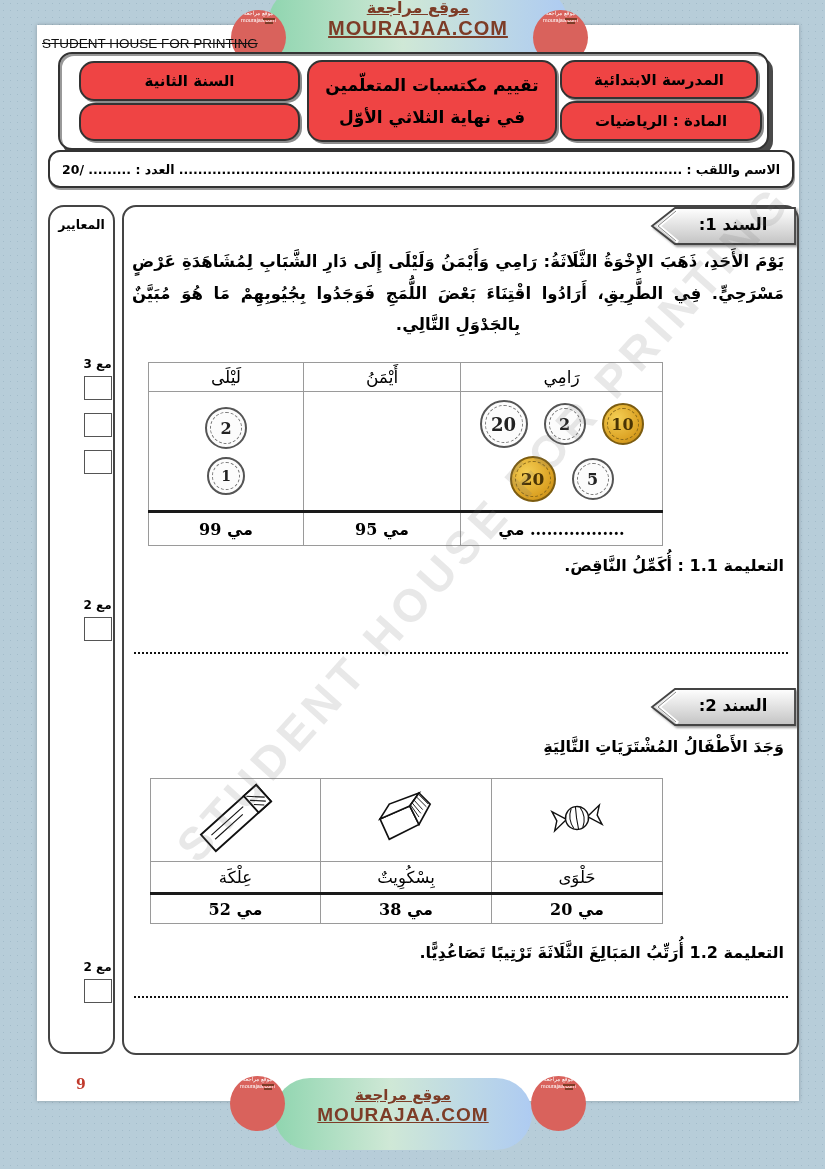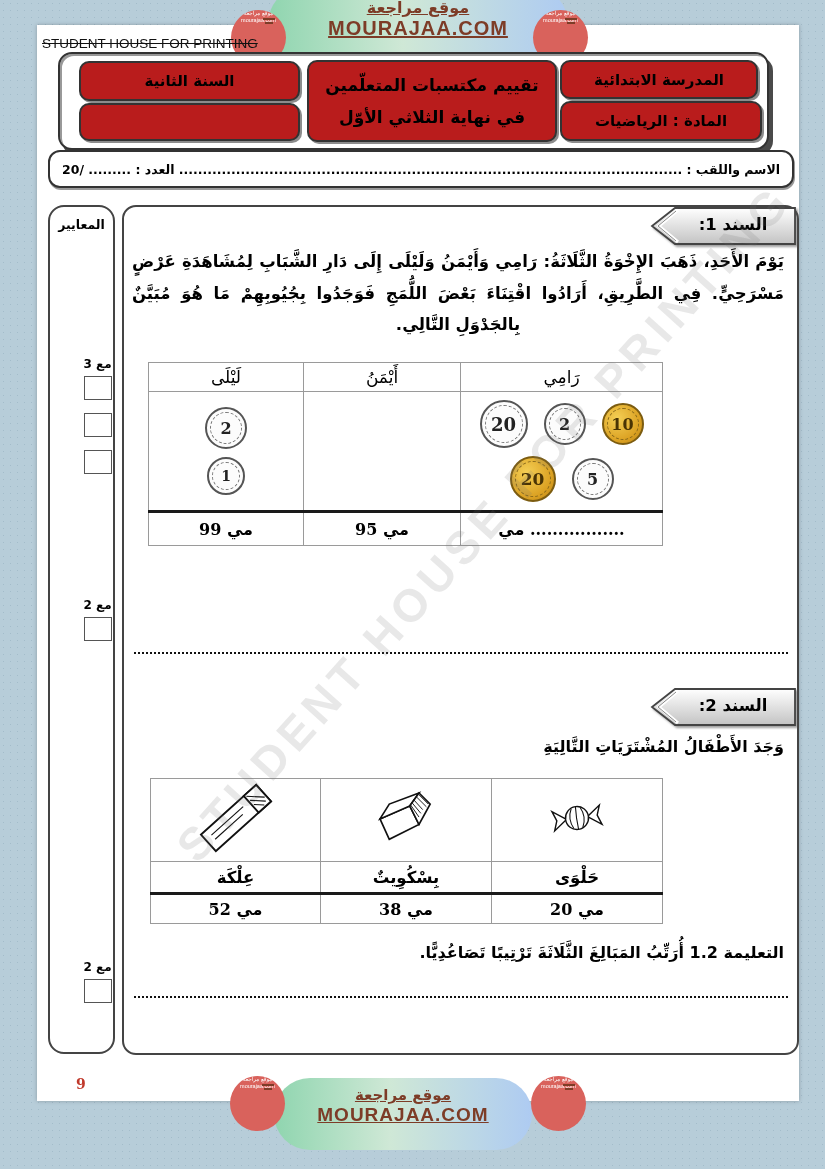--- a/index.html
+++ b/index.html
@@ -28,21 +28,21 @@
              margin:6px auto 1px auto;position:relative;}
   .badge .yc::before{content:"";position:absolute;left:4px;top:8px;width:12px;height:2px;background:#7d3c27;}
   .badge .yc::after{content:"";position:absolute;left:6px;top:12px;width:8px;height:2px;background:#7d3c27;}
   .badge .bt{display:block;color:#fff;font-size:5.5px;line-height:6.5px;}
   .badge .bt2{display:block;color:#fff;font-size:5.5px;line-height:6.5px;font-family:"Liberation Sans",sans-serif;}
   
   .print-house{position:absolute;left:42px;top:36px;font-family:"Liberation Sans",sans-serif;
                font-size:13.5px;color:#111;text-decoration:line-through;z-index:1;}
   .hdr-frame{position:absolute;left:58px;top:52px;width:707px;height:94px;background:#fff;
              border:2px solid #333;border-radius:14px;box-shadow:4px 5px 0 #4a4a4a, 2px 2px 0 #999 inset;}
-  .hbox{position:absolute;background:#b91c1c;border:2px solid #333;border-radius:10px;
+  .hbox{position:absolute;background:#ef4444;border:2px solid #333;border-radius:15px;
         box-shadow:2px 2px 0 #8c8c8c;display:flex;align-items:center;justify-content:center;
         font-weight:bold;font-size:15px;color:#000;direction:rtl;}
   .hbox-year{left:19px;top:7px;width:217px;height:36px;}
   .hbox-empty{left:19px;top:49px;width:217px;height:34px;}
   .hbox-title{left:247px;top:6px;width:246px;height:78px;flex-direction:column;font-size:17px;line-height:1.9;}
   .hbox-school{left:500px;top:6px;width:194px;height:35px;}
   .hbox-subject{left:500px;top:47px;width:198px;height:36px;}
   .name-bar{position:absolute;left:48px;top:150px;width:746px;height:38px;border:2px solid #333;
             border-radius:12px;box-shadow:1px 2px 0 #999;background:#fff;direction:rtl;
             display:flex;align-items:center;padding:0 12px;box-sizing:border-box;
@@ -95,21 +95,21 @@
   .coin-row{display:flex;justify-content:center;align-items:center;gap:16px;direction:ltr;}
   .coin{border-radius:50%;border:2px solid #555;background:#fcfcfc;position:relative;
         display:flex;align-items:center;justify-content:center;font-weight:bold;
         font-family:"DejaVu Serif","DejaVu Sans",serif;color:#222;box-sizing:border-box;}
   .coin::before{content:"";position:absolute;inset:3px;border-radius:50%;border:1.5px dashed #777;}
   .coin.gold{background:radial-gradient(circle at 35% 35%, #f4cf55, #dba122 65%, #b67f12);
              border-color:#7c5c10;color:#4a3404;}
   .coin.gold::before{border-color:#8a6a1a;}
   .purch-table{left:150px;top:778px;width:512px;}
   .purch-table td.img-cell{height:74px;text-align:center;vertical-align:middle;}
-  .purch-table td.label-cell{height:30px;text-align:center;font-weight:bold;font-size:16.5px;
+  .purch-table td.label-cell{height:30px;text-align:center;font-weight:normal;font-size:16.5px;
         direction:rtl;border-bottom:3px solid #1a1a1a;}
   .purch-table td.price-cell{height:28px;text-align:center;font-size:16px;font-weight:bold;
         font-family:"DejaVu Serif","DejaVu Sans",serif;}
   .icon-wrap{display:inline-block;}
   .page-num{position:absolute;left:76px;top:1076px;color:#c0392b;font-size:14px;font-weight:bold;
             font-family:"DejaVu Serif",serif;}
   .hidden-defs{position:absolute;width:0;height:0;overflow:hidden;}
 </style>
 </head>
 <body>
@@ -233,20 +233,21 @@
           </td>
         </tr>
         <tr>
           <td class="amount-cell" dir="ltr">مي .................</td>
           <td class="amount-cell" dir="ltr">95 مي</td>
           <td class="amount-cell" dir="ltr">99 مي</td>
         </tr>
       </tbody>
   </table>
 
+  <div class="instr instr-11">التعليمة 1.1 : أُكَمِّلُ النَّاقِصَ.</div>
   <div class="dotline dotline1"></div>
 
   <div class="snd-banner banner2">
     <svg width="152" height="40" viewBox="0 0 152 40">
       <path d="M150,2 L30,2 L7,20 L30,38 L150,38 Z" fill="url(#bgrad)" stroke="#444" stroke-width="1.8"></path>
       <path d="M33,4 L14,20 L33,36" fill="none" stroke="#ffffff" stroke-width="3"></path>
       <path d="M31,5 L13,20 L31,35" fill="none" stroke="#888" stroke-width="1"></path>
     </svg>
     <span class="snd-text">السند 2:</span>
   </div>

